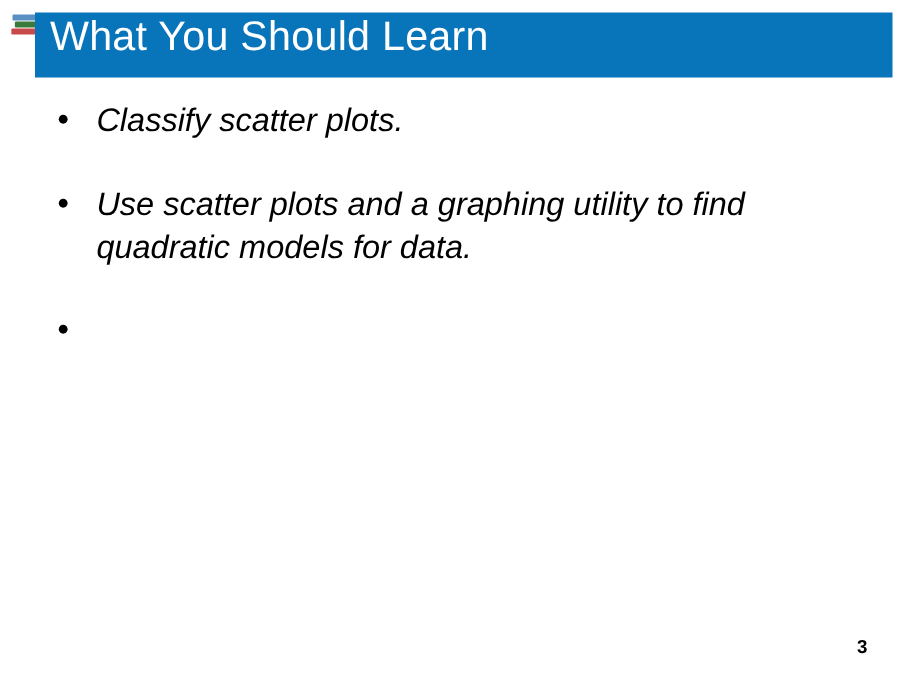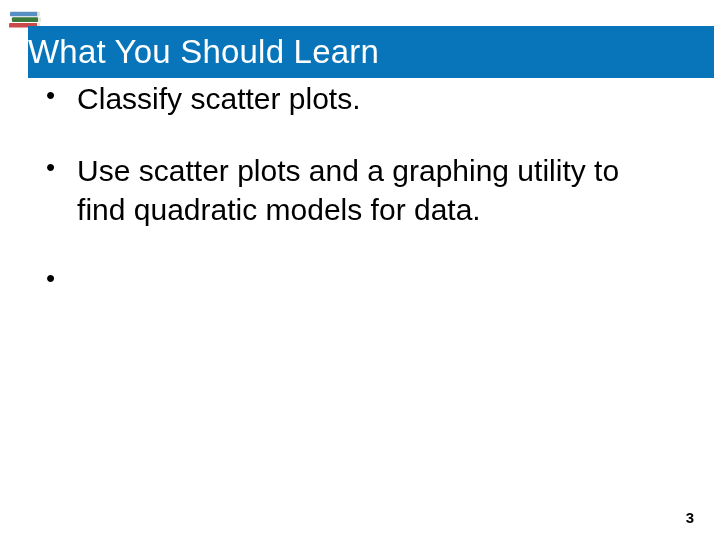--- a/index.html
+++ b/index.html
@@ -19,22 +19,22 @@
       height: 30px;
     }
     .title-bar {
       position: absolute;
       top: 10px;
       left: 28px;
       right: 6px;
       height: 52px;
       background: #0874b9;
       display: flex;
-      align-items: center;
-      margin-top: 16px;
+      align-items: flex-start;
+      padding-left: 12px;
     }
     .title-text {
       color: #fff;
       font-size: 33px;
       font-weight: 400;
       letter-spacing: 0.2px;
     }
     .content {
       position: absolute;
       top: 80px;
@@ -47,23 +47,24 @@
       margin-bottom: 34px;
     }
     .bullet {
       font-size: 26px;
       line-height: 1;
       margin-right: 22px;
       margin-top: 2px;
       color: #000;
     }
     .bullet-text {
-      font-size: 30px;
+      font-size: 26px;
       color: #000;
       line-height: 1.28;
+      font-style: italic;
     }
     .page-number {
       position: absolute;
       bottom: 14px;
       right: 26px;
       font-size: 15px;
       font-weight: bold;
       color: #000;
     }
   </style>

